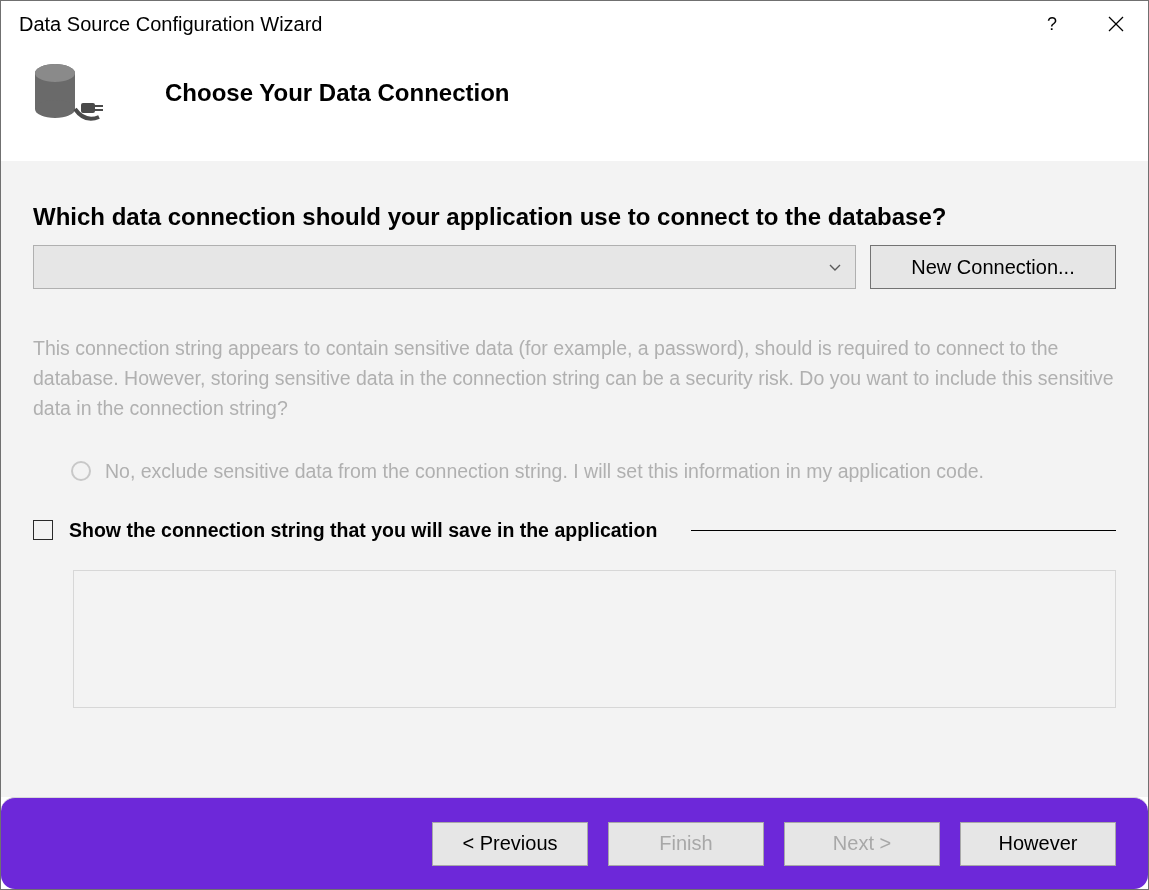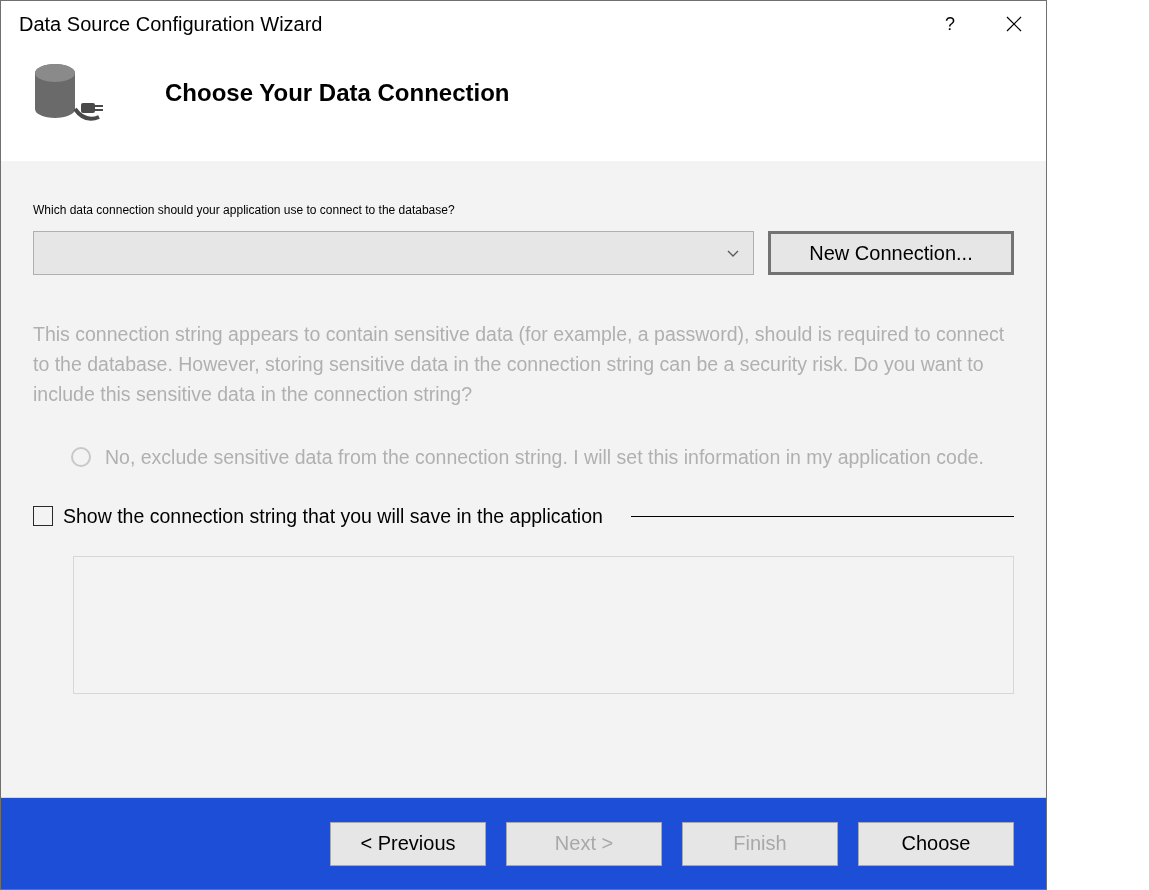--- a/index.html
+++ b/index.html
@@ -4,21 +4,21 @@
 <style>
   * { box-sizing: border-box; }
   html, body { margin: 0; padding: 0; height: 100%; }
   body {
     font-family: "Segoe UI", Arial, sans-serif;
     font-size: 15px;
     color: #000;
     background: #fff;
   }
   .wizard-window {
-    width: 1047px;
+    width: 1149px;
     height: 890px;
     border: 1px solid #707070;
     display: flex;
     flex-direction: column;
     background: #fff;
   }
   
   .titlebar {
     height: 46px;
     display: flex;
@@ -66,22 +66,22 @@
   }
   
   .content {
     flex: 1;
     background: #f3f3f3;
     padding: 42px 32px 10px 32px;
     display: flex;
     flex-direction: column;
   }
   .question {
-    font-size: 12px;
-    font-weight: 400;
+    font-size: 24px;
+    font-weight: 700;
     margin-bottom: 14px;
   }
   .row-conn {
     display: flex;
     gap: 14px;
     align-items: stretch;
   }
   .dropdown {
     flex: 1;
     height: 44px;
@@ -94,21 +94,21 @@
     cursor: pointer;
   }
   .dropdown .chev {
     color: #5a5a5a;
     font-size: 14px;
   }
   .btn-newconn {
     width: 246px;
     height: 44px;
     background: #e6e6e6;
-    border: 3px solid #737373;
+    border: 1px solid #737373;
     font-size: 20px;
     color: #000;
     display: flex;
     align-items: center;
     justify-content: center;
     cursor: pointer;
   }
   .info-text {
     font-size: 19.5px;
     color: #b0b0b0;
@@ -132,22 +132,23 @@
     border-radius: 50%;
     flex: 0 0 auto;
   }
   .radio-label {
     font-size: 19.5px;
     color: #b0b0b0;
   }
   .checkbox-row {
     display: flex;
     align-items: center;
-    gap: 10px;
+    gap: 16px;
     margin-top: 10px;
+    font-weight: bold;
   }
   .checkbox-box {
     width: 20px;
     height: 20px;
     border: 1.5px solid #2a2a2a;
     flex: 0 0 auto;
     cursor: pointer;
   }
   .checkbox-label {
     font-size: 19.5px;
@@ -160,28 +161,29 @@
     margin-left: 18px;
   }
   .connstr-box {
     margin: 28px 0 0 40px;
     height: 138px;
     border: 1px solid #d7d7d7;
     background: #f3f3f3;
   }
   
   .footer {
-    background: #1d4ed8;
+    background: #6d28d9;
     border-top: 1px solid #d7d7d7;
     height: 92px;
     display: flex;
     align-items: center;
     justify-content: flex-end;
     gap: 20px;
     padding: 0 32px;
+    border-radius: 14px;
   }
   .btn {
     width: 156px;
     height: 44px;
     border: 1px solid #a8a8a8;
     background: #e6e6e6;
     font-size: 20px;
     display: flex;
     align-items: center;
     justify-content: center;
@@ -266,23 +268,23 @@
       <span></span>
     </div>
 
   </div>
 
   <div class="footer">
     <div class="btn">
       <span>&lt; Previous</span>
     </div>
     <div class="btn disabled">
+      <span>Finish</span>
+    </div>
+    <div class="btn disabled">
       <span>Next &gt;</span>
     </div>
-    <div class="btn disabled">
-      <span>Finish</span>
-    </div>
     <div class="btn">
-      <span>Choose</span>
+      <span>However</span>
     </div>
   </div>
 
 </div>
 
 </body></html>

